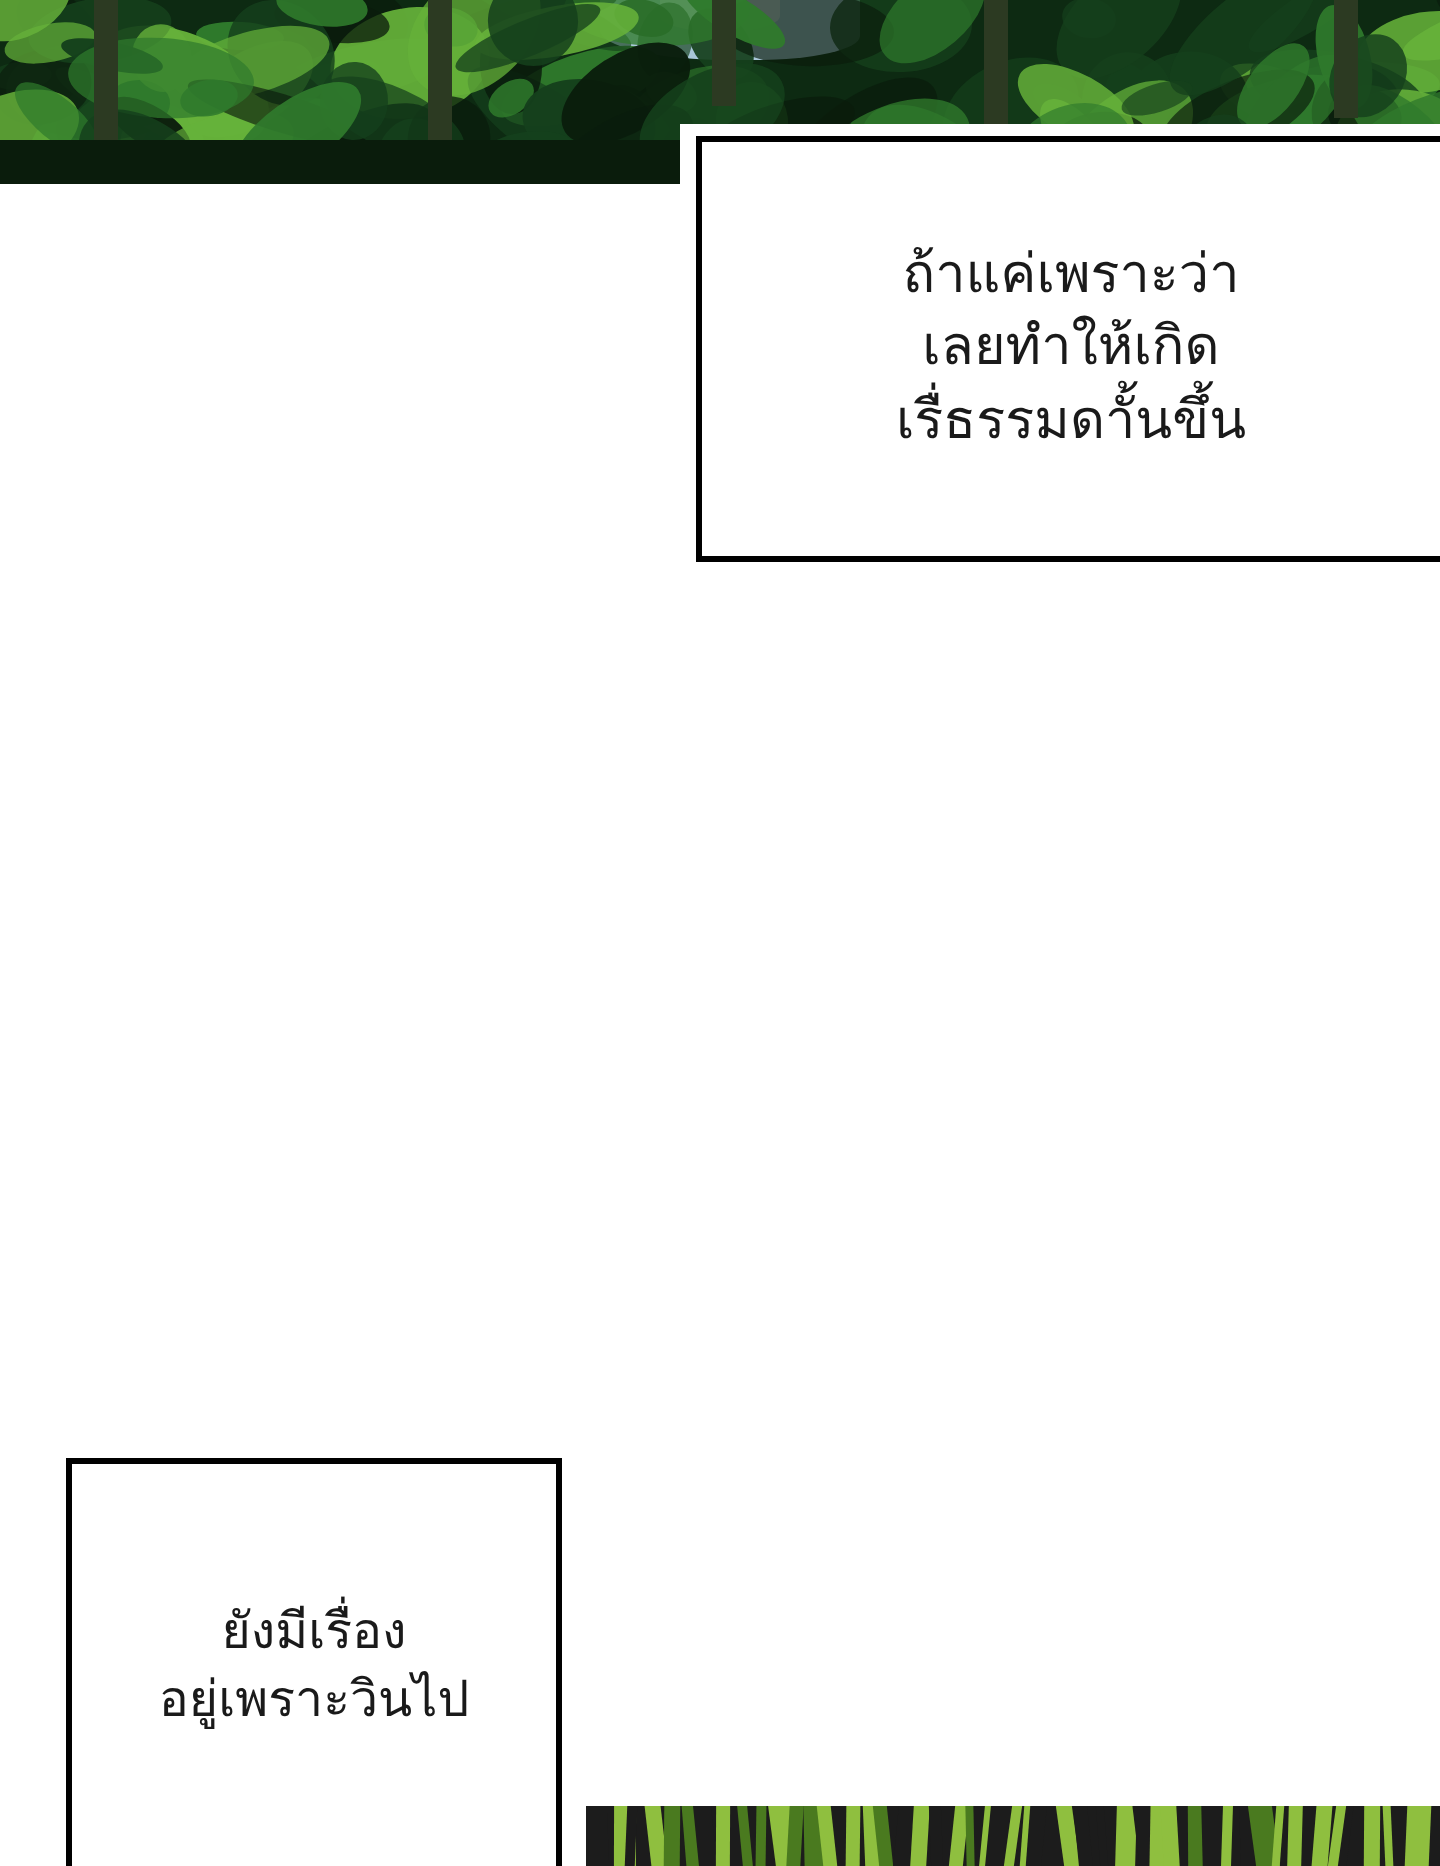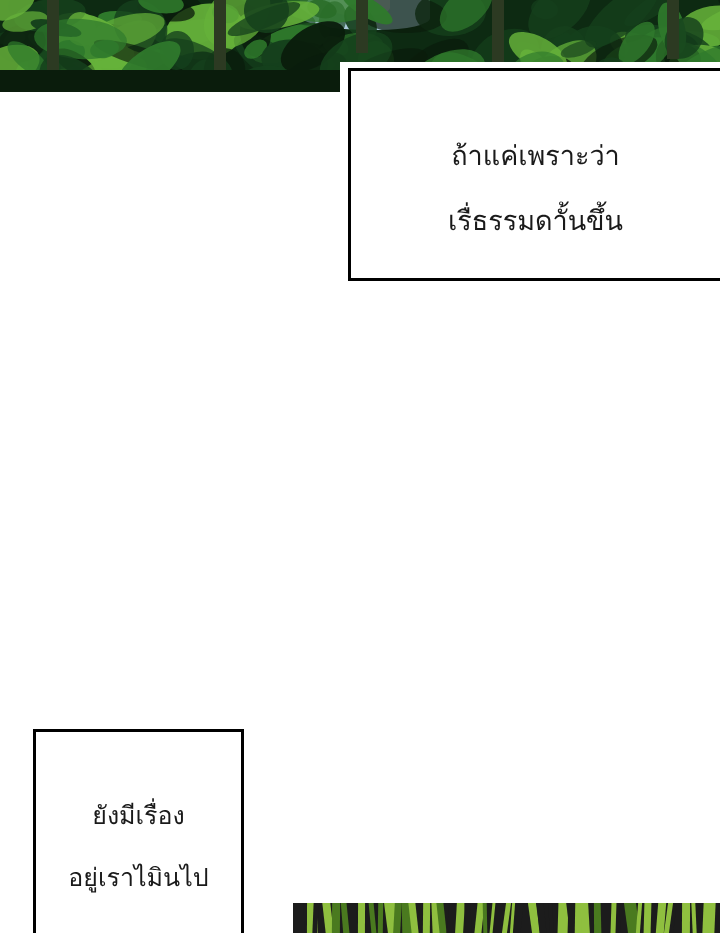--- a/index.html
+++ b/index.html
@@ -101,42 +101,41 @@
     flex-direction: column;
     align-items: center;
     justify-content: center;
     color: #1a1a1a;
     line-height: 1.34;
     text-align: center;
   }
   .bubble .line {
     display: block;
     white-space: nowrap;
-    margin-top: 28px;
   }
 
   #bubble-1 {
     left: 348px;
     top: 68px;
     width: 372px;
     height: 213px;
     font-size: 27px;
     border-right: none;
   }
   #bubble-2 {
     left: 239px;
     top: 272px;
     width: 242px;
     height: 176px;
     font-size: 25px;
   }
   #bubble-3 {
     left: 33px;
     top: 729px;
-    width: 211px;
+    width: 248px;
     height: 204px;
     font-size: 25px;
     border-bottom: none;
   }
 </style>
 </head>
 <body>
 
 <div id="page">
 
@@ -317,22 +316,23 @@
         <div class="blade" style="left: 373.305px; width: 4.98182px; background: rgb(143, 191, 63); transform: skewX(-7.84493deg);"></div>
         <div class="blade" style="left: 381.717px; width: 11.3019px; background: rgb(28, 28, 28); transform: skewX(-6.88587deg);"></div>
         <div class="blade" style="left: 389.411px; width: 7.71466px; background: rgb(143, 191, 63); transform: skewX(-0.362545deg);"></div>
         <div class="blade" style="left: 398.775px; width: 4.22661px; background: rgb(143, 191, 63); transform: skewX(2.62406deg);"></div>
         <div class="blade" style="left: 409.587px; width: 11.5146px; background: rgb(143, 191, 63); transform: skewX(-2.47326deg);"></div>
       </div>
   </div>
 
   <div class="bubble" id="bubble-1">
     <span class="line">ถ้าแค่เพราะว่า</span>
+    <span class="line">เลยทำให้เกิด</span>
     <span class="line">เรื่ธรรมดาั้นขึ้น</span>
   </div>
 
 
   <div class="bubble" id="bubble-3">
     <span class="line">ยังมีเรื่อง</span>
-    <span class="line">อยู่เราไมินไป</span>
+    <span class="line">อยู่เพราะวินไป</span>
   </div>
 
 </div>
 
 </body></html>

